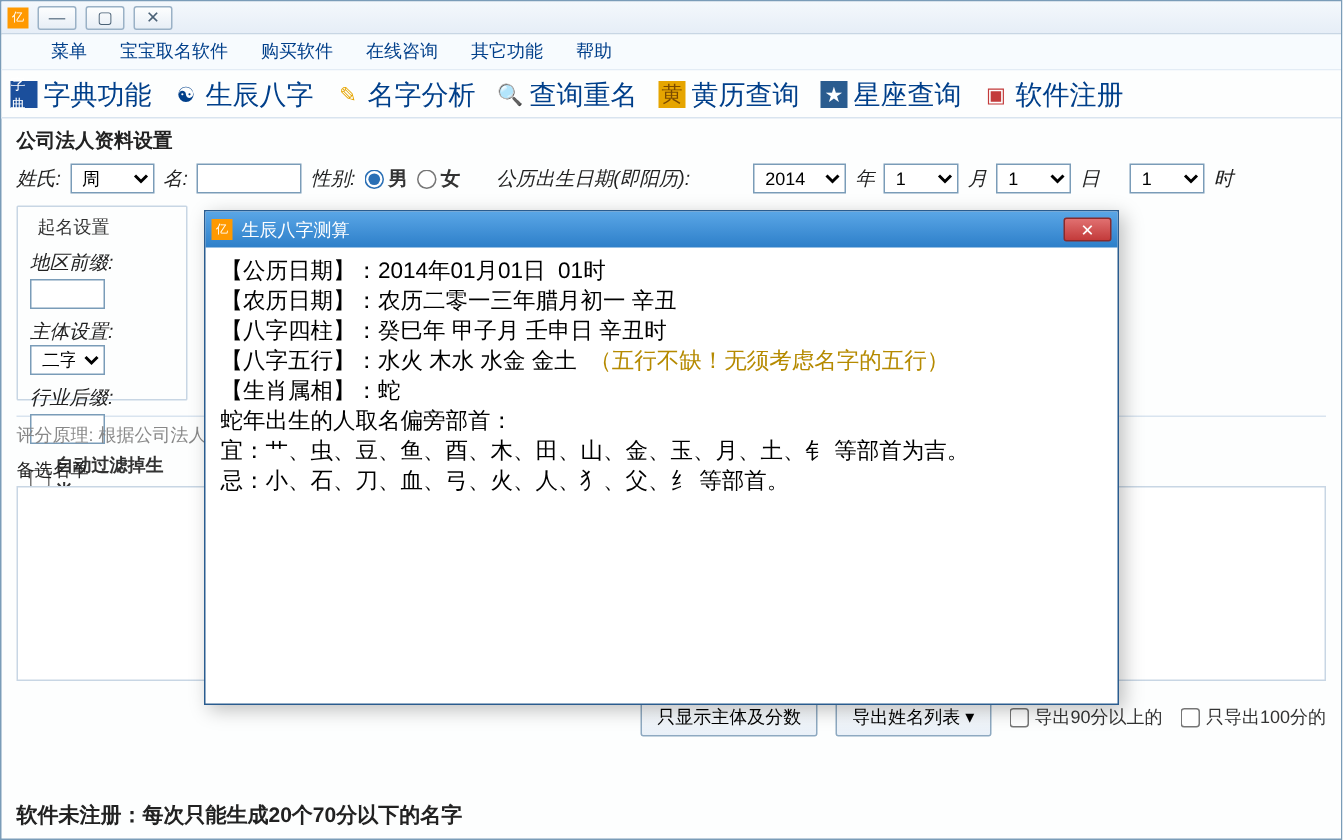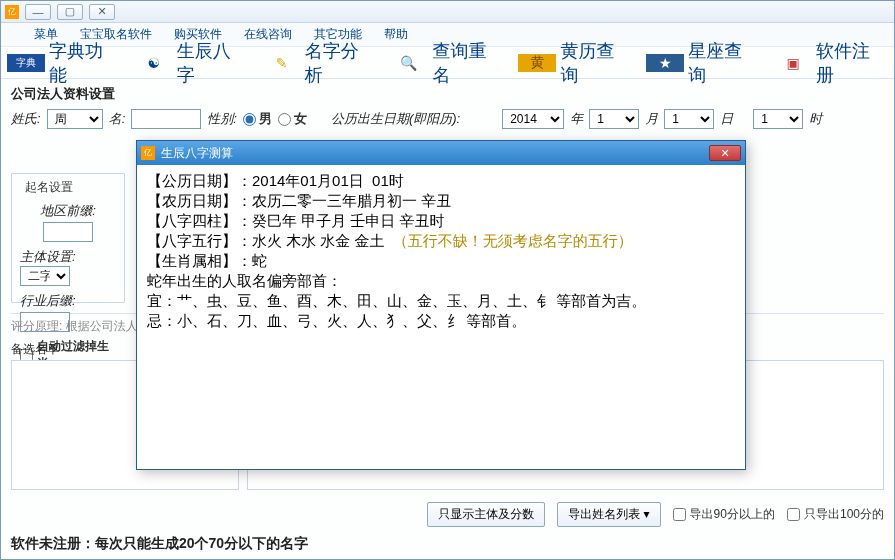--- a/index.html
+++ b/index.html
@@ -8,30 +8,30 @@
 .titlebar { height: 22px; background: linear-gradient(#f4f8fc,#e6eef7); display: flex; align-items: center; padding: 0 4px; border-bottom: 1px solid #c8d6e4; }
 .title-ico { width: 14px; height: 14px; background: #ff9900; display: inline-block; margin-right: 6px; font-size: 8px; color:#fff; text-align:center; line-height:14px; }
 .titlebar-text { font-size: 12px; color: #555; flex: 1; }
 .winbtns { display: flex; gap: 6px; }
 .winbtn { width: 26px; height: 16px; border: 1px solid #9ab1c6; background: linear-gradient(#fdfefe,#e7eef6); border-radius: 2px; display:flex; align-items:center; justify-content:center; color:#4a6176; font-size:11px; cursor:default; }
 .winbtn.close { color:#4a6176; }
 .menubar { height: 24px; display: flex; align-items: center; padding: 0 23px; gap: 2px; background:#f7fbfe; border-bottom:1px solid #e3ecf5; }
 .menuitem { padding: 2px 10px; color: #003f8a; cursor: default; }
 .tabs { height: 32px; display: flex; align-items: center; padding: 2px 6px; gap: 14px; background:#fdfefe; border-bottom:1px solid #d9e4ef; }
 .tab { display:flex; align-items:center; gap:4px; font-size:18px; color:#003f8a; cursor:default; }
-.tab .ico { width:38px; height:18px; display:inline-flex; align-items:center; justify-content:center; font-size:14px; }
+.tab .ico { width:18px; height:18px; display:inline-flex; align-items:center; justify-content:center; font-size:14px; }
 .content { padding: 4px 10px 0 10px; }
 .section-title { font-size: 13px; font-weight: bold; color:#222; margin: 2px 0 6px 0; }
 .formrow { display:flex; align-items:center; gap: 6px; flex-wrap: wrap; font-size:13px; margin-bottom:8px; }
 .formrow label { color:#222;font-style:italic; }
 .sel, .txt { border:1px solid #7a9cb8; background:#fff; height:20px; font-size:12px; padding:1px 3px; }
 .sel { min-width:50px; }
 .radio { display:inline-flex; align-items:center; gap:3px; }
 .radio input { accent-color:#2a6fb5; }
-.boxed { border:1px solid #c8d6e4; padding:6px 8px 8px 8px; border-radius:1px;margin-top:36px; }
+.boxed { border:1px solid #c8d6e4; padding:6px 8px 8px 8px; border-radius:1px; }
 .cols { display:flex; gap:18px; }
 .col-l { width: 114px; }
 .col-r { flex:1; }
 .col-r .rowhint { color:#666; font-size:12px; margin-left:4px; white-space:nowrap; overflow:hidden; text-overflow:ellipsis; }
 .cb { display:inline-flex; align-items:center; gap:4px; font-size:12px; }
 .rule-line { color:#888; font-size:12px; border-top:1px solid #d9e4ef; margin-top:10px; padding-top:4px; }
 .list-area { margin-top:6px; }
 .list-label { font-size:12px; color:#222; margin-bottom:2px; }
 .lists { display:flex; gap:8px; }
 .listbox { border:1px solid #c8d6e4; background:#fff; height:130px; }
@@ -130,21 +130,21 @@
       <select class="sel" style="width:44px"><option>1</option></select>
         <label>日</label>
       <span style="width:8px"></span>
       <select class="sel" style="width:44px"><option>1</option></select>
         <label>时</label>
     </div>
 
     <div class="cols">
       <div class="col-l boxed" style="height:130px;">
         <div style="font-size:12px;margin:-12px 0 6px 2px;background:#fdfefe;display:inline-block;padding:0 3px;">起名设置</div>
-        <div class="formrow" style="gap:2px;margin-bottom:6px;flex-direction:column;">
+        <div class="formrow" style="gap:2px;margin-bottom:6px;">
             <label>地区前缀:</label>
             <input class="txt" style="width: 50px;">
           </div>
         <div class="formrow" style="gap:0;margin-bottom:6px;">
             <label>主体设置:</label>
             <select class="sel" style="width:43px"><option>二字名</option></select>
           </div>
         <div class="formrow" style="gap:2px;margin-bottom:6px;">
             <label>行业后缀:</label>
             <input class="txt" style="width: 50px;">

